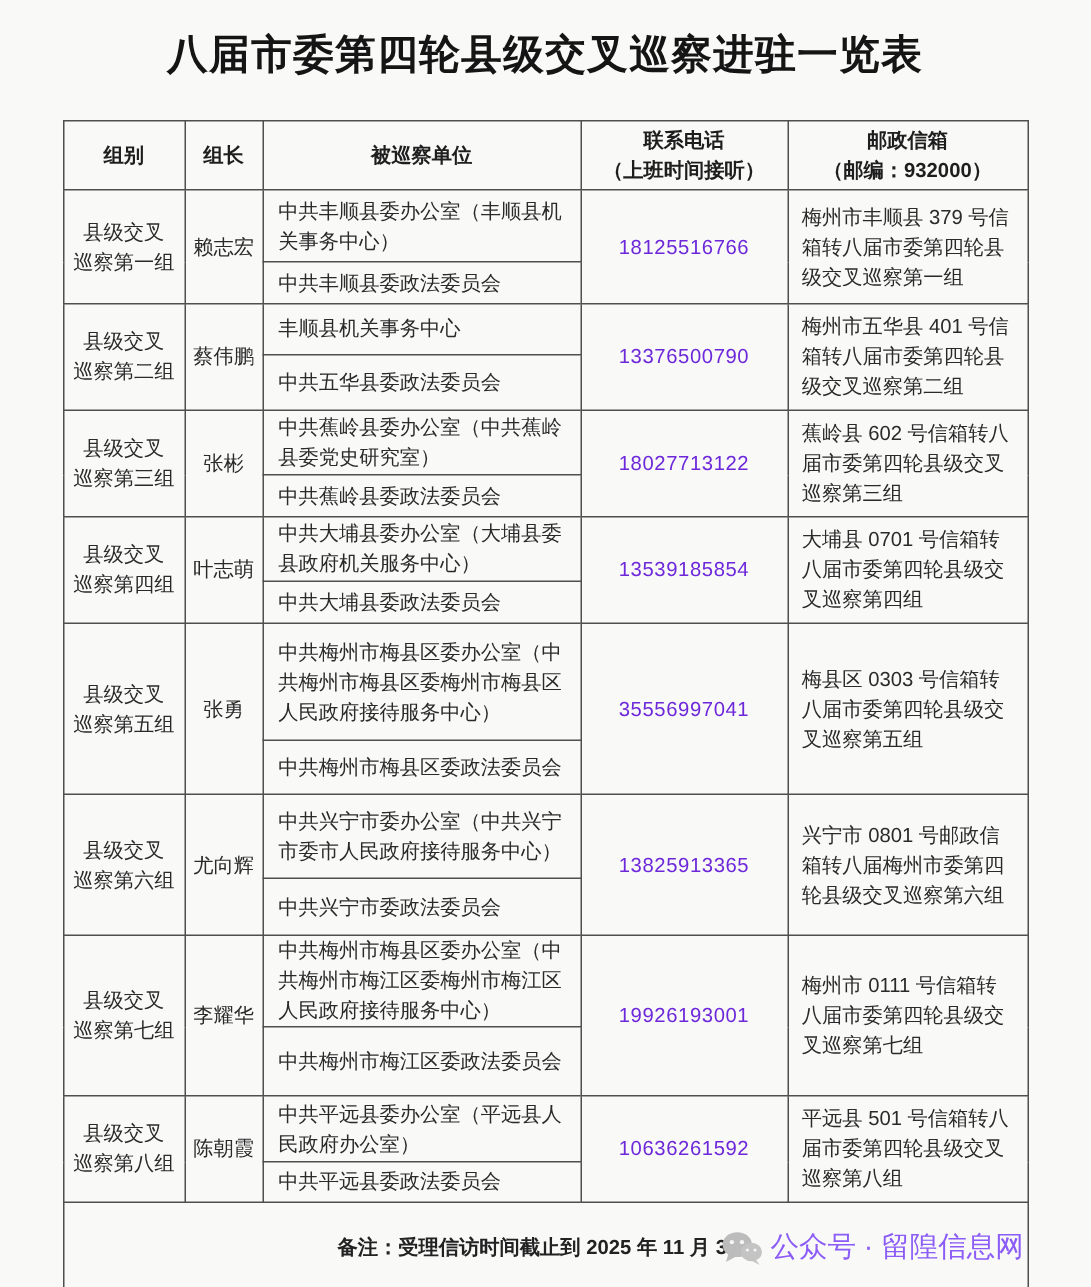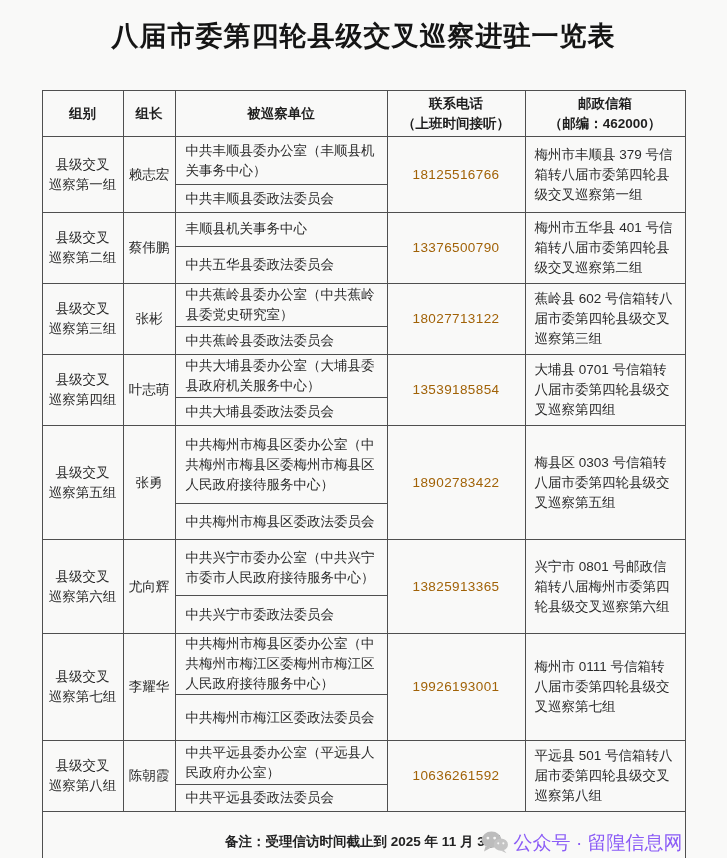--- a/index.html
+++ b/index.html
@@ -11,21 +11,21 @@
     overflow: hidden;
   }
   .page { width: 727px; height: 858px; position: relative; }
   .page-title {
     padding-top: 18px;
     text-align: center;
     font-size: 27px;
     font-weight: 700;
     color: #151515;
     letter-spacing: 1px;
-    margin-bottom: 36px;
+    margin-bottom: 26px;
   }
   table.roster {
     width: 643px;
     margin: 0 auto;
     border-collapse: collapse;
     table-layout: fixed;
   }
   table.roster th, table.roster td {
     border: 1.2px solid #4f4f4f;
     vertical-align: middle;
@@ -39,21 +39,21 @@
     height: 46px;
     color: #1e1e1e;
     font-size: 14px;
   }
   td.group-cell, td.leader-cell { text-align: center; color: #2a2a2a; }
   td.unit-cell { text-align: left; padding: 0 10px; color: #2a2a2a; }
   td.phone-cell {
     text-align: center;
     font-size: 15px;
     letter-spacing: 0.4px;
-    color: #a16207;
+    color: #6d28d9;
   }
   td.mailbox-cell {
     text-align: left;
     padding: 5px 9px;
     font-size: 13px;
     line-height: 21px;
     color: #2a2a2a;
   }
   
   .h-r1a{height:48px}.h-r1b{height:28px}
@@ -103,21 +103,21 @@
         <col style="width:160px">
     </colgroup>
     <thead>
       <tr>
         <th class="hdr">组别</th>
         <th class="hdr">组长</th>
         <th class="hdr">被巡察单位</th>
         <th class="hdr">联系电话
 （上班时间接听）</th>
         <th class="hdr">邮政信箱
-（邮编：462000）</th>
+（邮编：932000）</th>
       </tr>
     </thead>
     <tbody>
 
       <tr>
         <td rowspan="2" class="group-cell">县级交叉
 巡察第一组</td>
         <td rowspan="2" class="leader-cell">赖志宏</td>
         <td class="unit-cell h-r1a">中共丰顺县委办公室（丰顺县机关事务中心）</td>
         <td rowspan="2" class="phone-cell">18125516766</td>
@@ -161,21 +161,21 @@
       </tr>
       <tr>
         <td class="unit-cell h-r4b">中共大埔县委政法委员会</td>
       </tr>
 
       <tr>
         <td rowspan="2" class="group-cell">县级交叉
 巡察第五组</td>
         <td rowspan="2" class="leader-cell">张勇</td>
         <td class="unit-cell h-r5a">中共梅州市梅县区委办公室（中共梅州市梅县区委梅州市梅县区人民政府接待服务中心）</td>
-        <td rowspan="2" class="phone-cell">18902783422</td>
+        <td rowspan="2" class="phone-cell">35556997041</td>
         <td rowspan="2" class="mailbox-cell">梅县区 0303 号信箱转八届市委第四轮县级交叉巡察第五组</td>
       </tr>
       <tr>
         <td class="unit-cell h-r5b">中共梅州市梅县区委政法委员会</td>
       </tr>
 
       <tr>
         <td rowspan="2" class="group-cell">县级交叉
 巡察第六组</td>
         <td rowspan="2" class="leader-cell">尤向辉</td>

